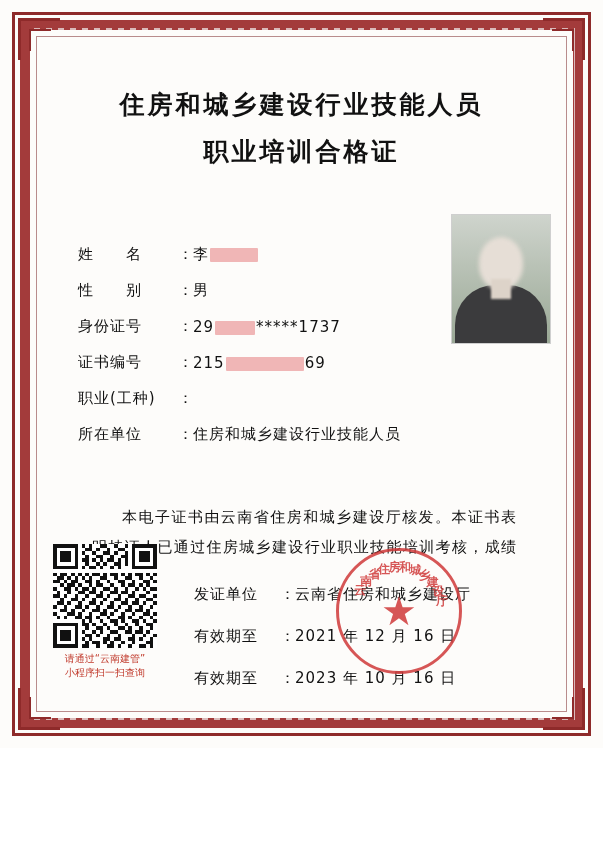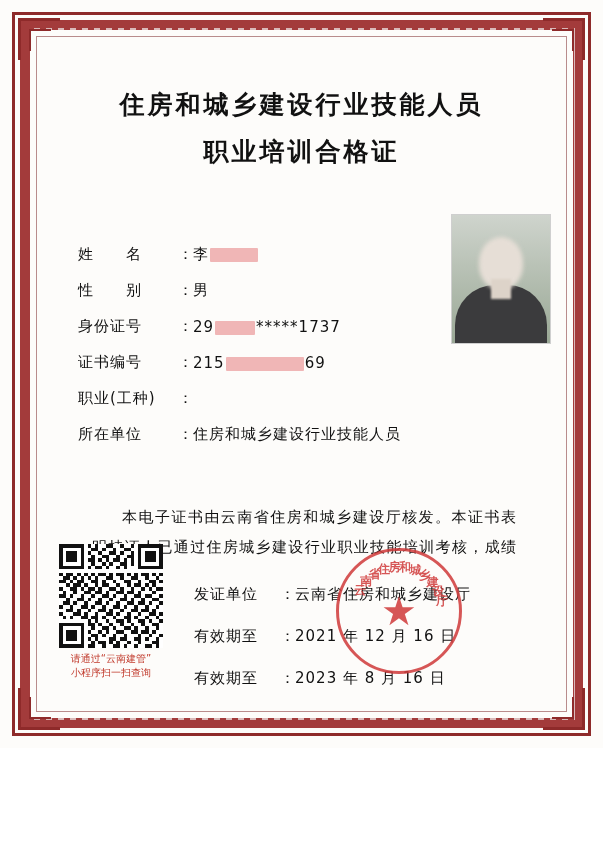--- a/index.html
+++ b/index.html
@@ -144,21 +144,21 @@
     text-align:justify;
     text-indent:30px;
     letter-spacing:1px;
   }
   .bottom{
     position:absolute;
     left:0;right:0;bottom:10px;
     height:160px;
   }
   .qr-wrap{
-    position:absolute;left:6px;bottom:14px;width:122px;text-align:center;
+    position:absolute;left:0;bottom:14px;width:122px;text-align:center;
   }
   .qr{
     width:104px;height:104px;margin:0 auto;
     background:#fff;
     position:relative;
   }
   .qr svg{display:block;}
   .qr-cap{
     margin-top:4px;
     font-size:10px;
@@ -522,21 +522,21 @@
           <span class="val">云南省住房和城乡建设厅</span>
         </div>
         <div class="row">
           <span class="lab">有效期至</span>
           <span class="colon">：</span>
           <span class="val">2021 年 12 月 16 日</span>
         </div>
         <div class="row">
           <span class="lab">有效期至</span>
           <span class="colon">：</span>
-          <span class="val">2023 年 8 月 16 日</span>
+          <span class="val">2023 年 10 月 16 日</span>
         </div>
       </div>
 
       <div class="seal">
         <div class="sealtext">
           <span style="transform:translate(-50%,-50%) rotate(-62deg) translateY(-44px) rotate(62deg)">云</span>
           <span style="transform:translate(-50%,-50%) rotate(-48deg) translateY(-44px) rotate(48deg)">南</span>
           <span style="transform:translate(-50%,-50%) rotate(-34deg) translateY(-44px) rotate(34deg)">省</span>
           <span style="transform:translate(-50%,-50%) rotate(-20deg) translateY(-44px) rotate(20deg)">住</span>
           <span style="transform:translate(-50%,-50%) rotate(-6deg) translateY(-44px) rotate(6deg)">房</span>

